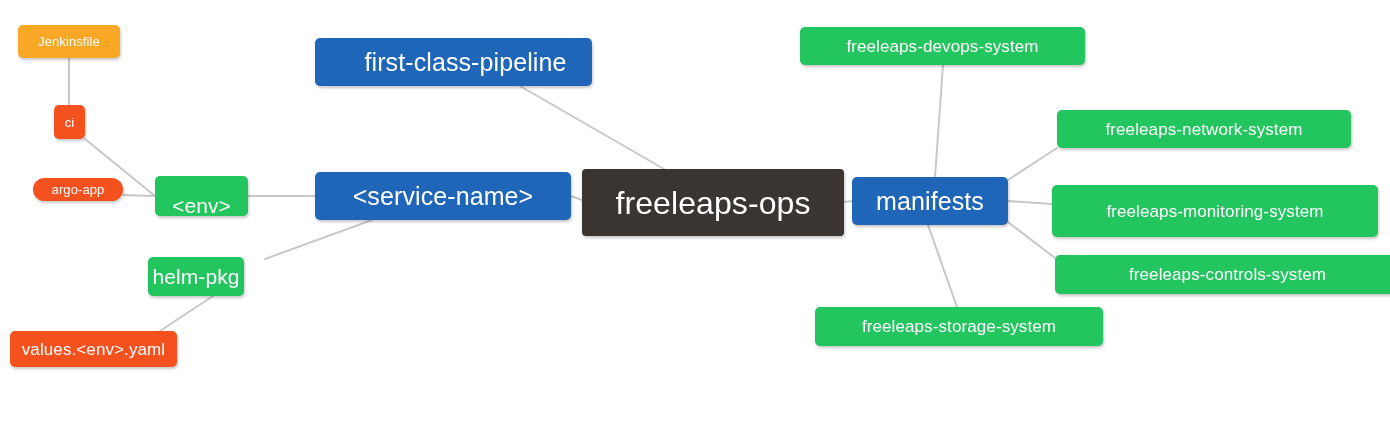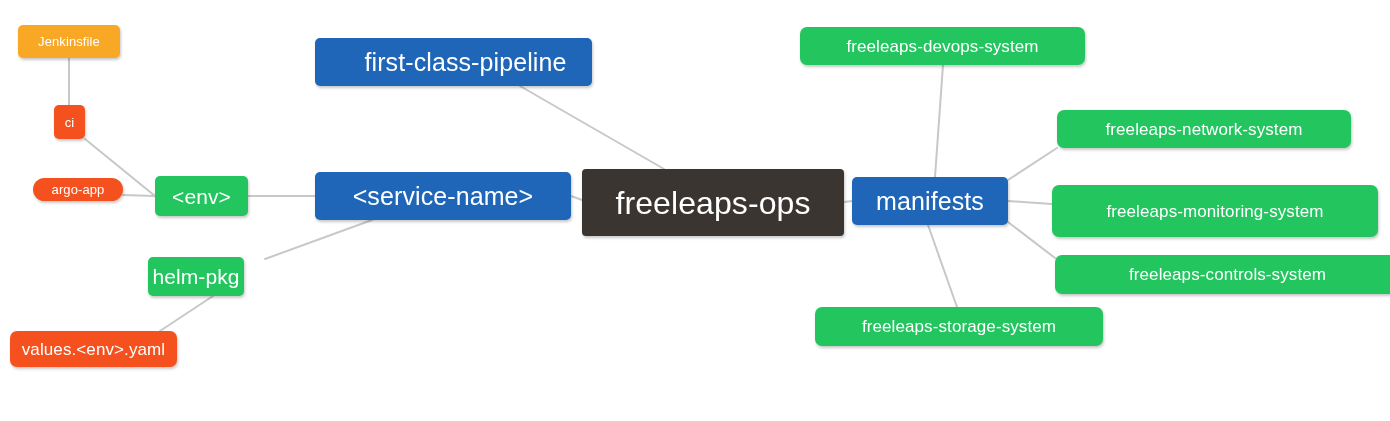--- a/index.html
+++ b/index.html
@@ -50,21 +50,21 @@
     border-radius: 4px;
   }
   .node.blue   { background: #1f65b8; }
   .node.green  { background: #22c55e; }
   .node.orange { background: #f9a825; }
   .node.red    { background: #f4511e; text-align: right; }
 
   .node.sz-xl { font-size: 32px; }
   .node.sz-lg { font-size: 25px; }
   .node.sz-md { font-size: 21px; }
-  .node.sz-sm { font-size: 17px; border-radius: 7px; }
+  .node.sz-sm { font-size: 17px; }
   .node.sz-xs { font-size: 13px; }
 </style>
 </head>
 <body>
 
 <div id="mindmap">
   <svg id="edge-layer" width="1390" height="421" viewBox="0 0 1390 421">
       <line x1="69" y1="58" x2="69" y2="105" stroke="#c8c8c8" stroke-width="2" stroke-linecap="round"></line>
       <line x1="85" y1="139" x2="155" y2="196" stroke="#c8c8c8" stroke-width="2" stroke-linecap="round"></line>
       <line x1="123" y1="195" x2="155" y2="196" stroke="#c8c8c8" stroke-width="2" stroke-linecap="round"></line>
@@ -83,21 +83,21 @@
   <div id="node-layer">
       <div class="node orange sz-xs" style="left: 18px; top: 25px; width: 102px; height: 33px;">
         <span>Jenkinsfile</span>
       </div>
       <div class="node red sz-xs" style="left: 54px; top: 105px; width: 31px; height: 34px;">
         <span>ci</span>
       </div>
       <div class="node red sz-xs" style="left: 33px; top: 178px; width: 90px; height: 23px; border-radius: 15px;">
         <span>argo-app</span>
       </div>
-      <div class="node green sz-md" style="left: 155px; top: 176px; width: 93px; height: 40px;">
+      <div class="node green sz-md" style="left: 155px; top: 176px; width: 93px; height: 40px; align-items: flex-end;">
         <span>&lt;env&gt;</span>
       </div>
       <div class="node green sz-md" style="left: 148px; top: 257px; width: 96px; height: 39px;">
         <span>helm-pkg</span>
       </div>
       <div class="node red sz-sm" style="left: 10px; top: 331px; width: 167px; height: 36px;">
         <span>values.&lt;env&gt;.yaml</span>
       </div>
       <div class="node blue sz-lg" style="left: 315px; top: 38px; width: 277px; height: 48px; padding-left: 24px;">
         <span>first-class-pipeline</span>

